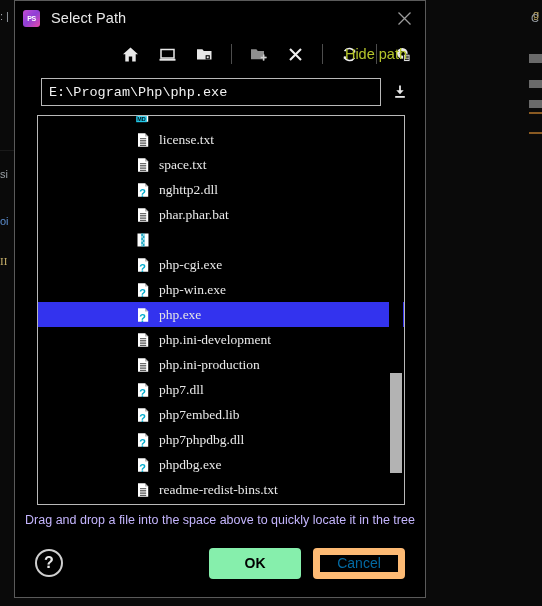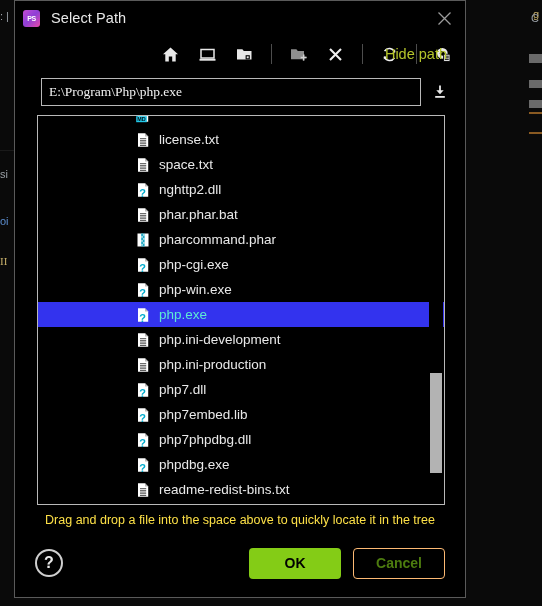--- a/index.html
+++ b/index.html
@@ -25,21 +25,21 @@
     font-size: 11px;
     color: #9aa0a6;
     white-space: nowrap;
     overflow: hidden;
   }
 
   
   #dialog {
     position: absolute;
     left: 14px; top: 0px;
-    width: 452px; height: 598px;
+    width: 412px; height: 598px;
     background: #000000;
     border: 1px solid #5a5a5a;
     display: flex;
     flex-direction: column;
   }
 
   
   #titlebar {
     height: 34px;
     flex: 0 0 34px;
@@ -116,21 +116,21 @@
     align-items: center;
     padding: 0 10px 0 26px;
   }
   #path-input {
     flex: 1 1 auto;
     height: 28px;
     background: #000000;
     border: 1px solid #b9b9b9;
     color: #f2f2f2;
     font-size: 13.5px;
-    font-family: Liberation Serif, serif;
+    font-family: Liberation Mono, monospace;
     padding: 0 7px;
     outline: none;
   }
   #insert-path-btn {
     flex: 0 0 30px;
     width: 30px; height: 28px;
     display: flex; align-items: center; justify-content: center;
     margin-left: 4px;
     cursor: default;
   }
@@ -155,22 +155,23 @@
     align-items: center;
     padding-left: 97px;
     cursor: default;
   }
   .row.selected { background: #3333ee; }
   .row .fname {
     color: #e9e9e9;
     font-size: 13.5px;
     margin-left: 8px;
     white-space: nowrap;
-  }
-  .row.selected .fname { color: #5eead4; }
+    font-family: Liberation Serif, serif;
+  }
+  .row.selected .fname { color: #e5e5e5; }
   .ficon { width: 16px; height: 16px; flex: 0 0 16px; position: relative; }
   .ficon svg { display: block; }
 
   
   #scroll-track {
     position: absolute;
     right: 1px; top: 1px; bottom: 1px;
     width: 14px;
     background: #000000;
   }
@@ -180,21 +181,21 @@
     width: 12px;
     top: 256px;
     height: 100px;
     background: #b3b3b3;
   }
 
   
   #hint {
     flex: 0 0 30px;
     display: flex; align-items: center; justify-content: center;
-    color: #fde047;
+    color: #c4b5fd;
     font-size: 12.5px;
   }
 
   
   #footer {
     flex: 0 0 62px;
     display: flex;
     align-items: center;
     padding: 0 20px 6px 20px;
     position: relative;
@@ -213,32 +214,31 @@
   .dlg-btn {
     height: 31px;
     min-width: 92px;
     border-radius: 4px;
     font-size: 14px;
     display: flex; align-items: center; justify-content: center;
     cursor: default;
     font-family: "Liberation Sans", sans-serif;
   }
   #ok-btn {
-    background: #84cc16;
+    background: #86efac;
     color: #000000;
     font-weight: bold;
     border: none;
     margin-right: 12px;
     text-align: center;
   }
   #cancel-btn {
     background: #000000;
-    color: #4d7c0f;
-    border: 1px solid #fdba74;
-    font-weight: bold;
+    color: #0369a1;
+    border: 7px solid #fdba74;
   }
 </style>
 </head>
 <body>
 
 <div id="backdrop">
   <div class="bg-strip" style="left:0;top:150px;width:14px;height:1px;"></div>
   <div class="bg-text" style="left:0px;top:10px;">:&nbsp;|</div>
   <div class="bg-text" style="left:0px;top:168px;text-align:right;">si</div>
   <div class="bg-text" style="left:0px;top:215px;color:#5b8ccc;">oi</div>
@@ -412,21 +412,20 @@
               <rect x="2.5" y="1.5" width="11" height="13" fill="#ffffff"></rect>
               <rect x="6.2" y="1.5" width="3.4" height="13" fill="#1aa8c4"></rect>
               <rect x="7.9" y="2.4" width="1.7" height="1.1" fill="#ffffff"></rect>
               <rect x="6.2" y="4.4" width="1.7" height="1.1" fill="#ffffff"></rect>
               <rect x="7.9" y="6.4" width="1.7" height="1.1" fill="#ffffff"></rect>
               <rect x="6.2" y="8.4" width="1.7" height="1.1" fill="#ffffff"></rect>
               <rect x="7.9" y="10.4" width="1.7" height="1.1" fill="#ffffff"></rect>
               <rect x="6.2" y="12.4" width="1.7" height="1.1" fill="#ffffff"></rect>
             </svg>
           </span>
-          <span class="fname">pharcommand.phar</span>
         </div>
         <div class="row">
           <span class="ficon">
             <svg width="16" height="16" viewBox="0 0 16 16">
               <path d="M3 1.3 L10 1.3 L13.2 4.5 L13.2 14.7 L3 14.7 Z" fill="#ffffff"></path>
               <path d="M10 1.3 L10 4.5 L13.2 4.5 Z" fill="#b9b9b9"></path>
               <text x="7.6" y="15.2" font-size="11" font-weight="bold" font-family="&quot;Liberation Sans&quot;, sans-serif" fill="#00aacc" text-anchor="middle">?</text>
             </svg>
           </span>
           <span class="fname">php-cgi.exe</span>

